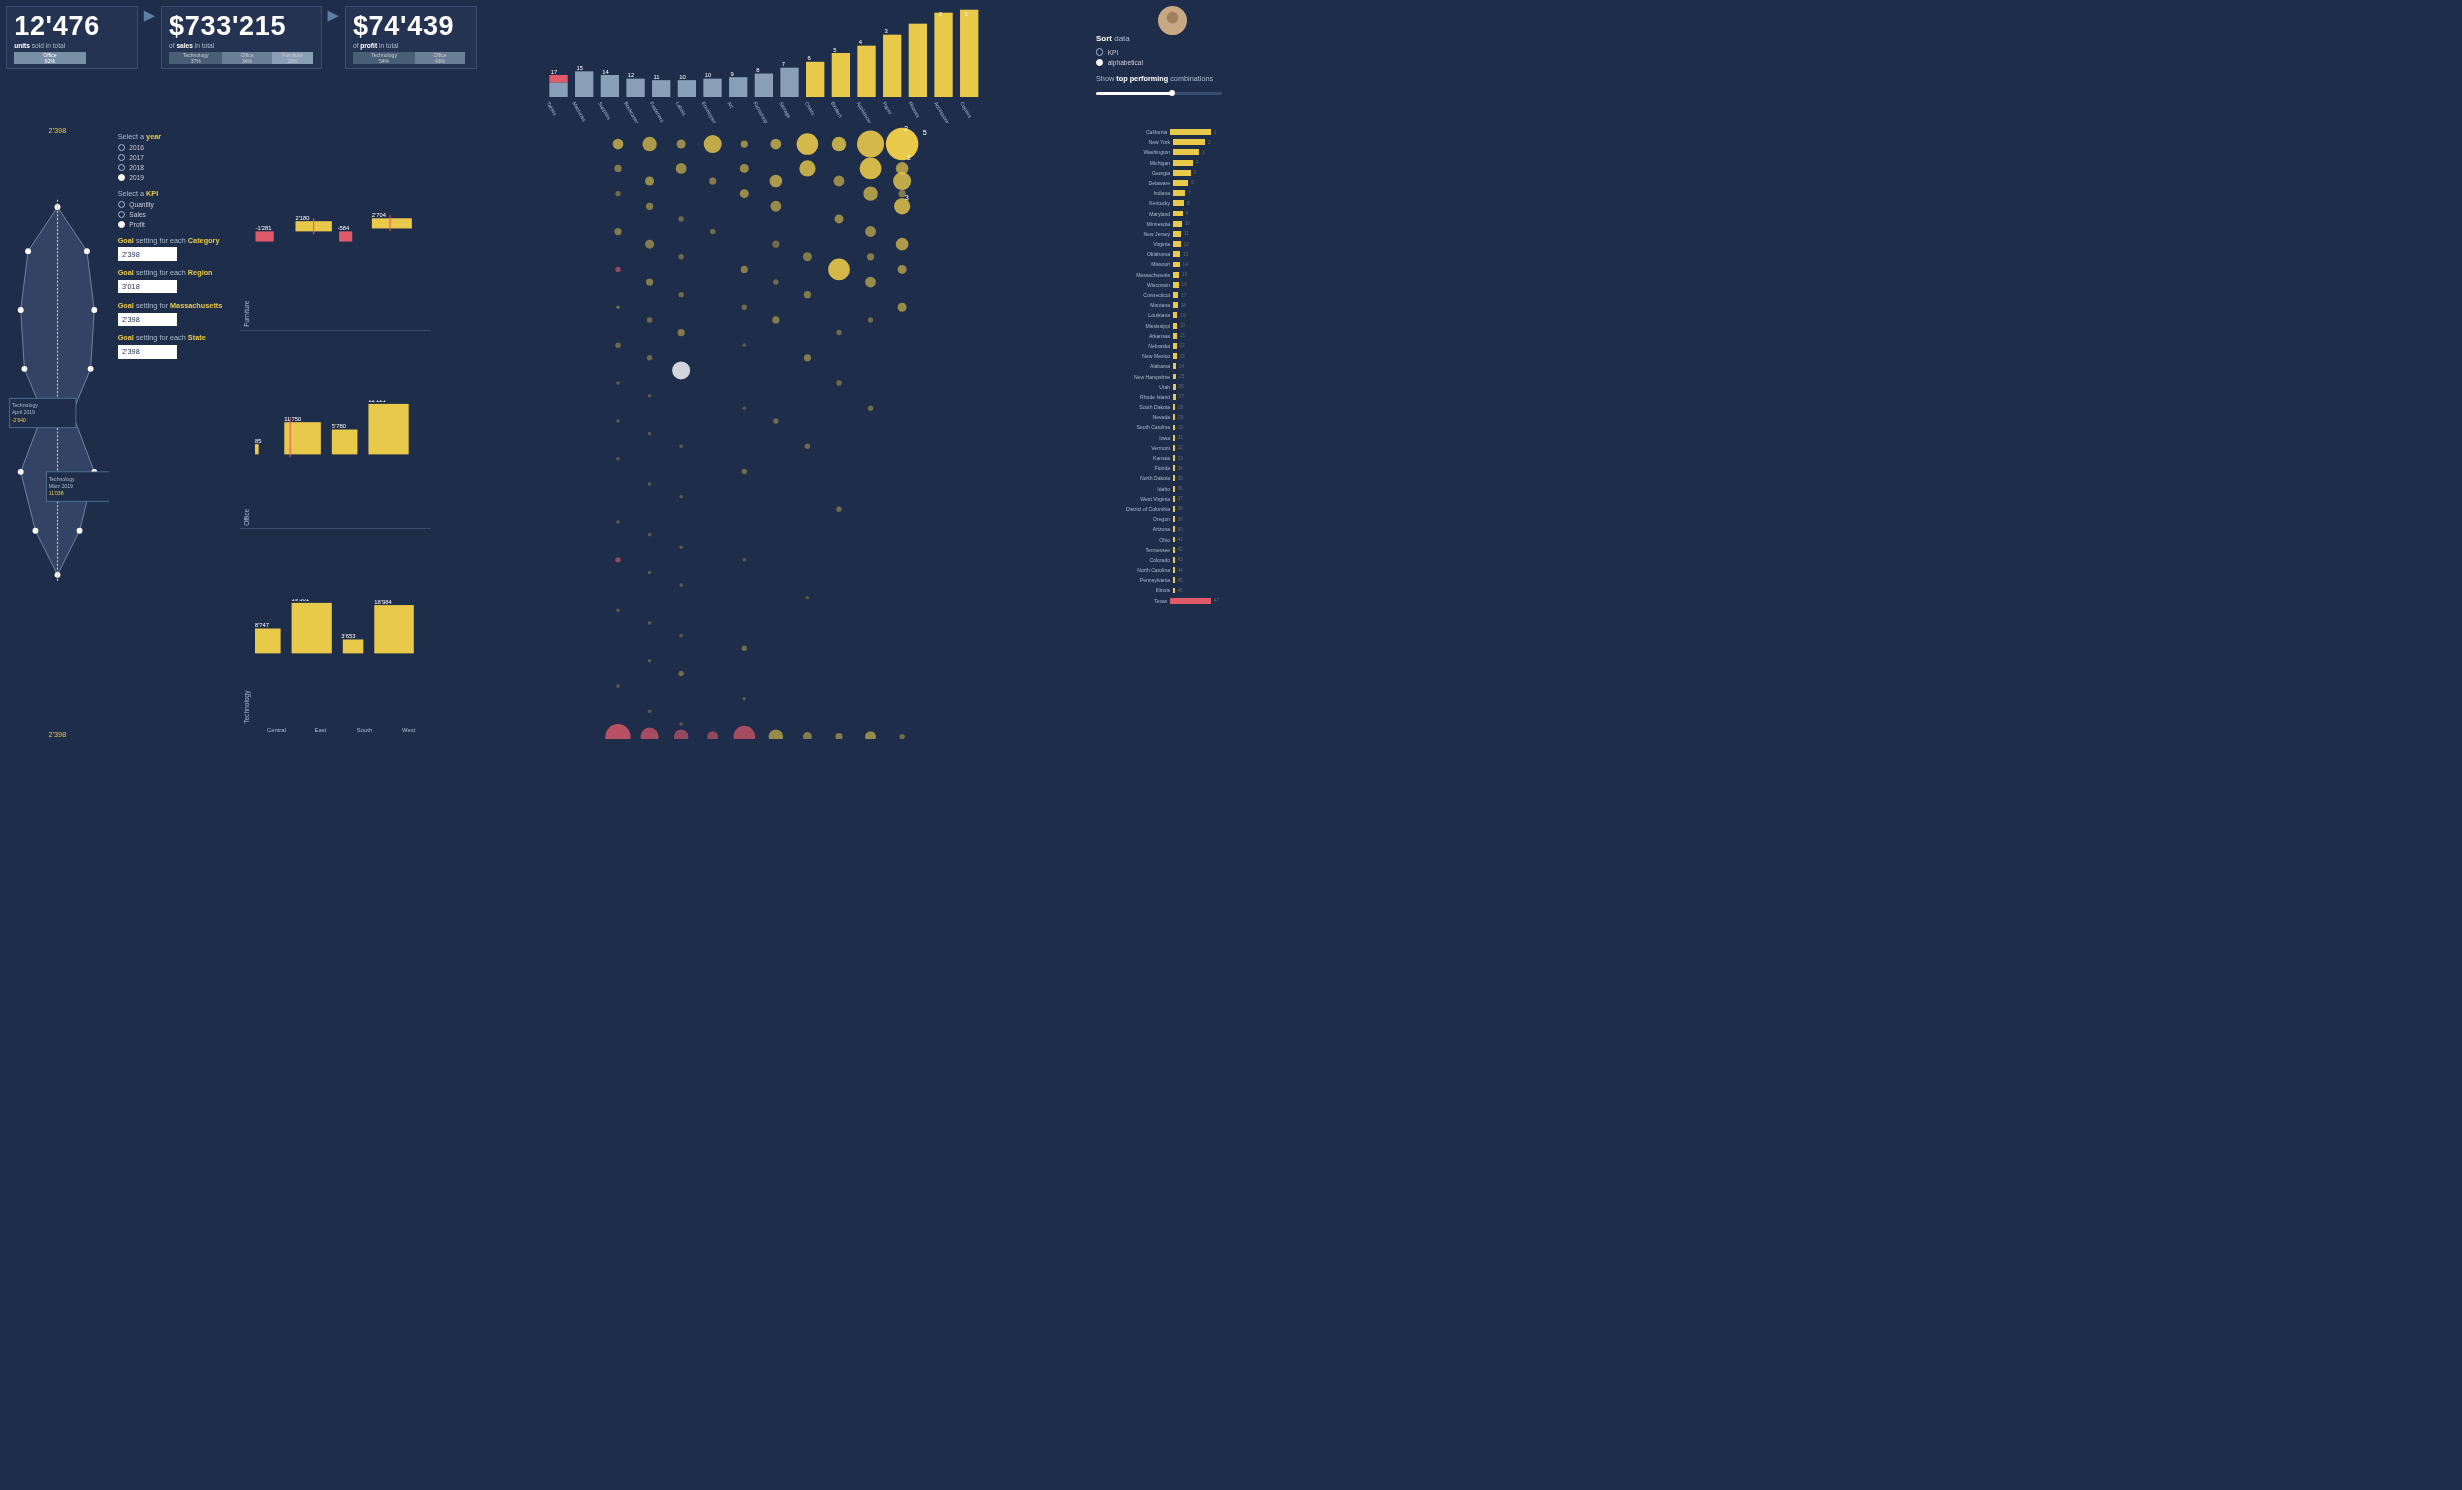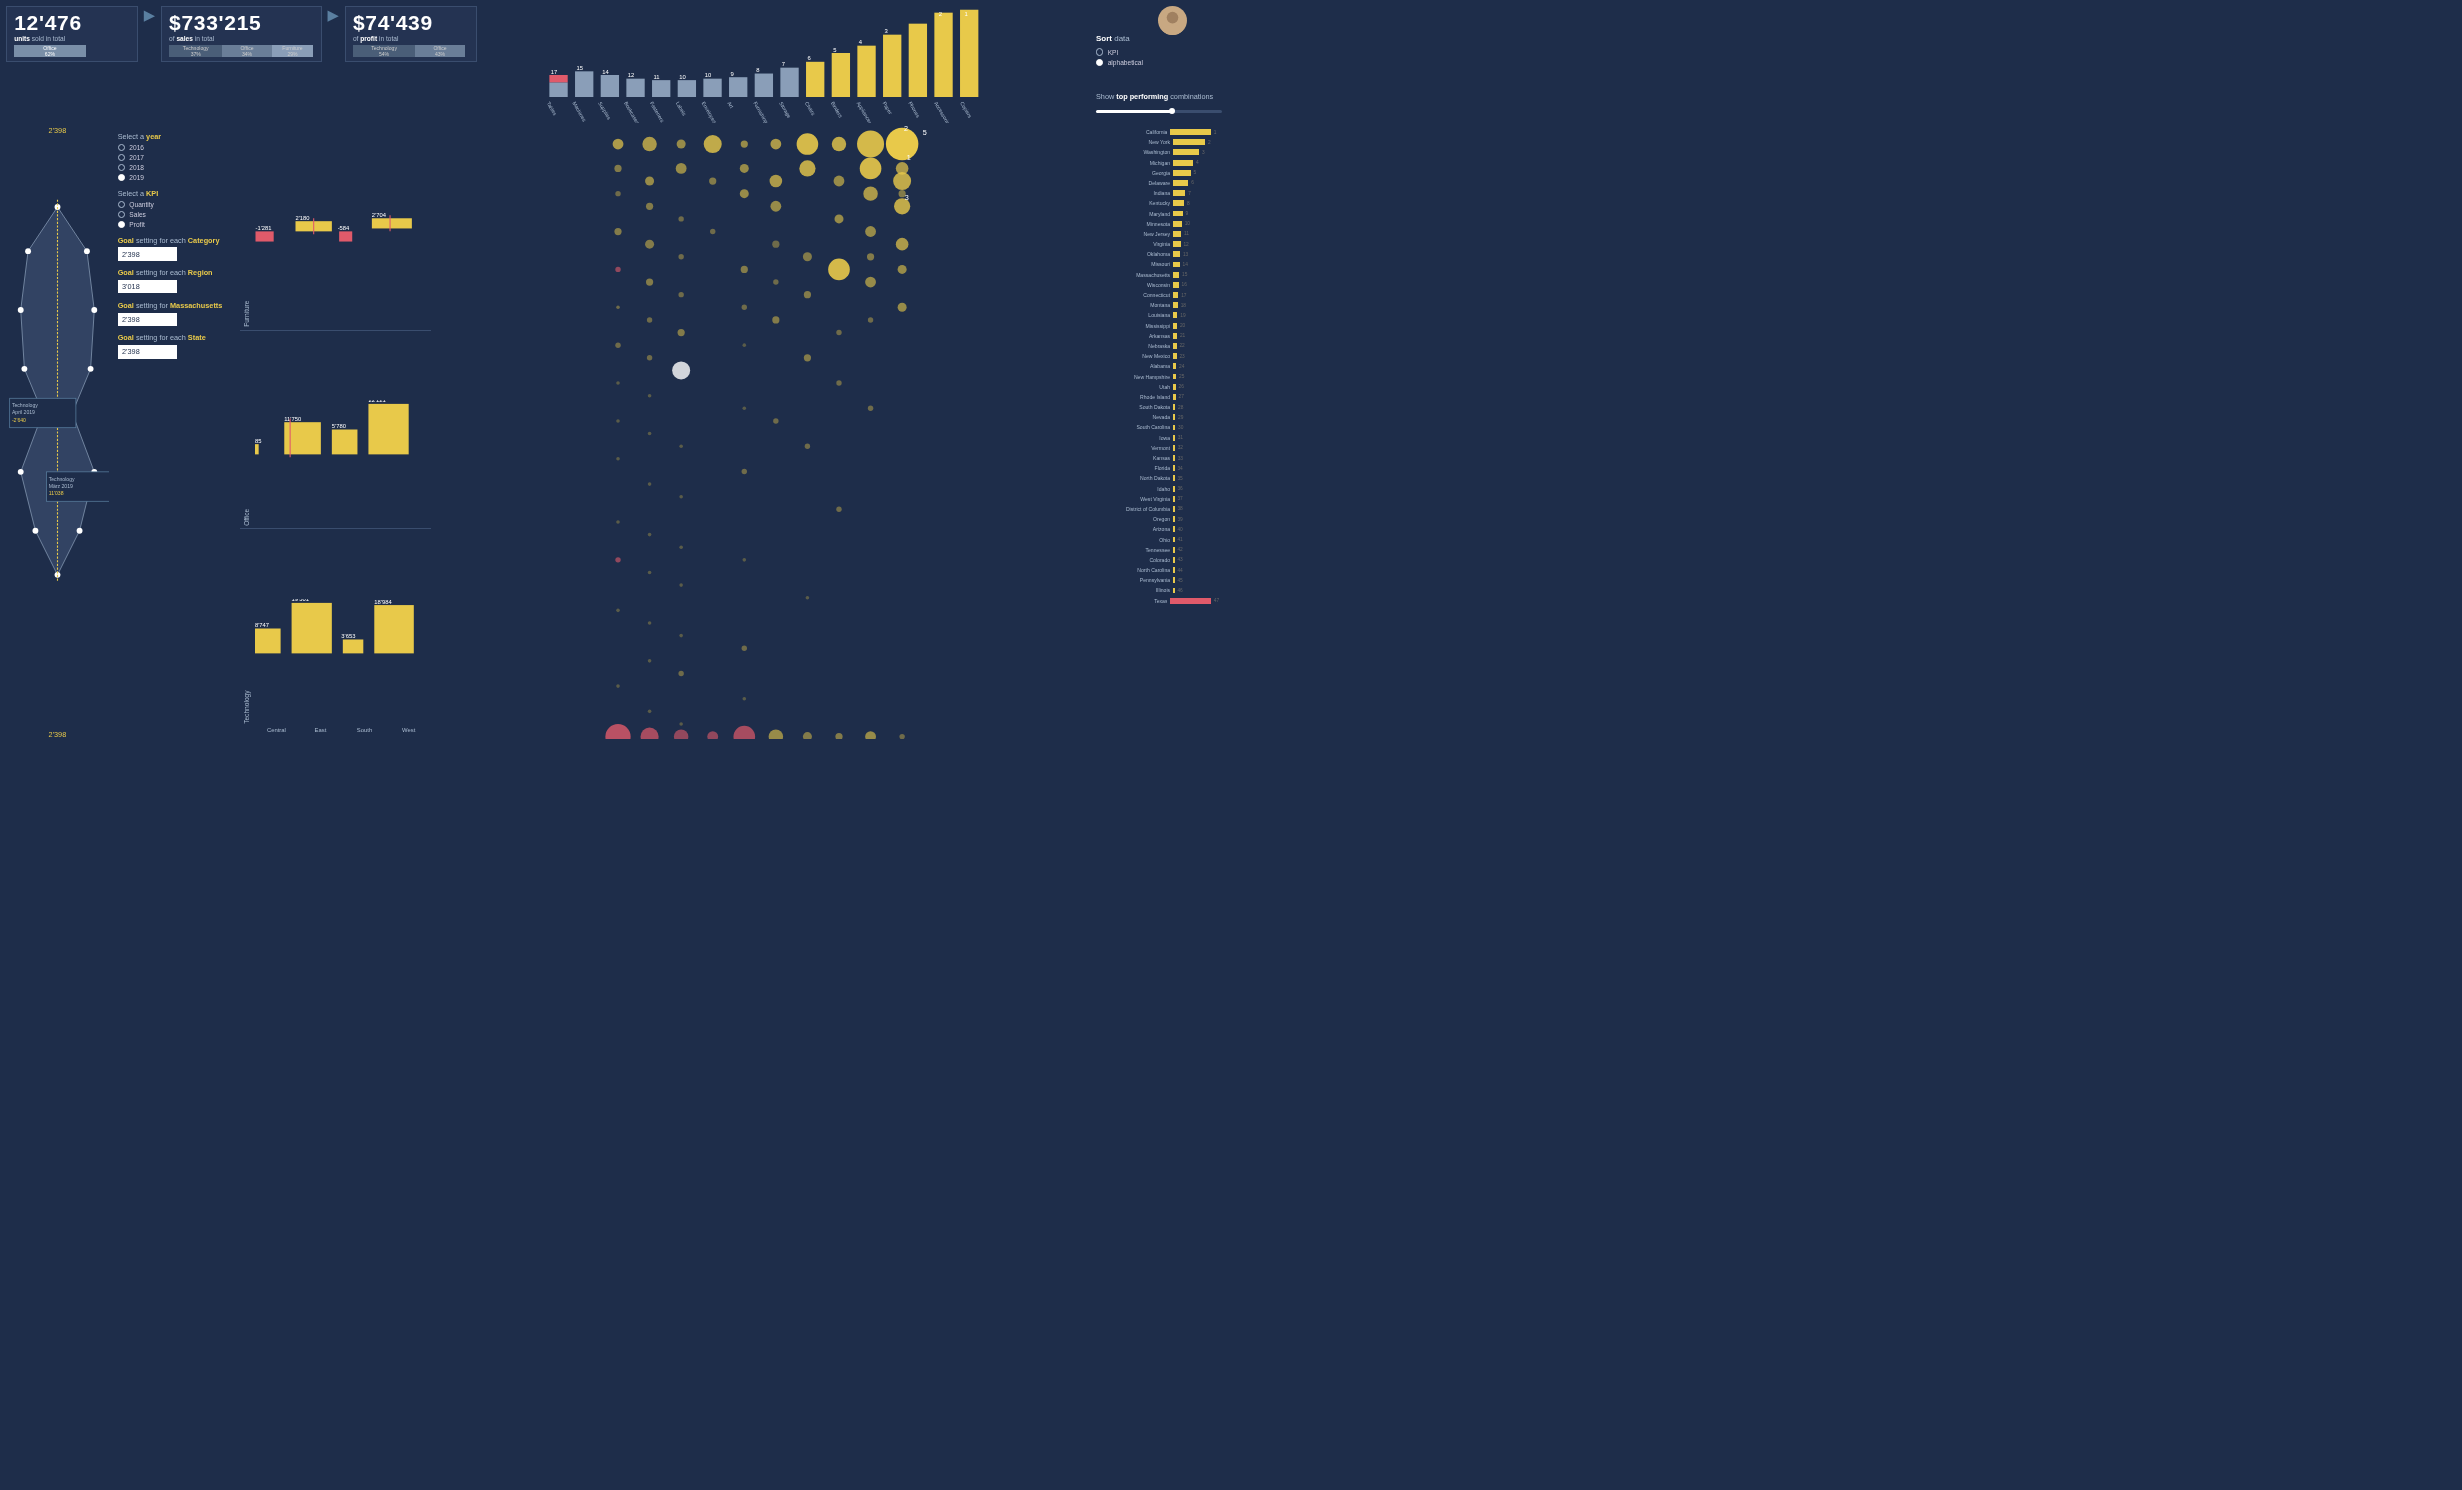--- a/index.html
+++ b/index.html
@@ -13,21 +13,21 @@
       position: relative;
       font-size: 7.3px;
     }
     .kpi-card {
       background: #243352;
       border: 0.7px solid #3a4d6e;
       flex: 1;
       padding: 4.4px 7.3px;
     }
     .kpi-value {
-      font-size: 21px;
+      font-size: 27px;
       font-weight: bold;
       color: #fff;
       letter-spacing: 0.7px;
     }
     .kpi-label {
       font-size: 6.6px;
       color: #aabbd0;
       margin-bottom: 2.9px;
     }
     .kpi-label strong { color: #fff; }
@@ -335,21 +335,21 @@
     <div class="radio-group">
       <label class="radio-item">
         <div class="radio-circle"></div>
         <span>KPI</span>
       </label>
       <label class="radio-item">
         <div class="radio-circle selected"></div>
         <span>alphabetical</span>
       </label>
     </div>
-    <div style="margin-top:20px;">
+    <div style="margin-top:2px;">
       <span style="font-size:7.3px;color:#aabbd0;">Show <strong style="color:#fff;">top performing</strong> combinations</span>
     </div>
     <div class="slider-container">
       <div class="slider-track">
         <div class="slider-fill"></div>
         <div class="slider-thumb"></div>
       </div>
     </div>
   </div>
 

